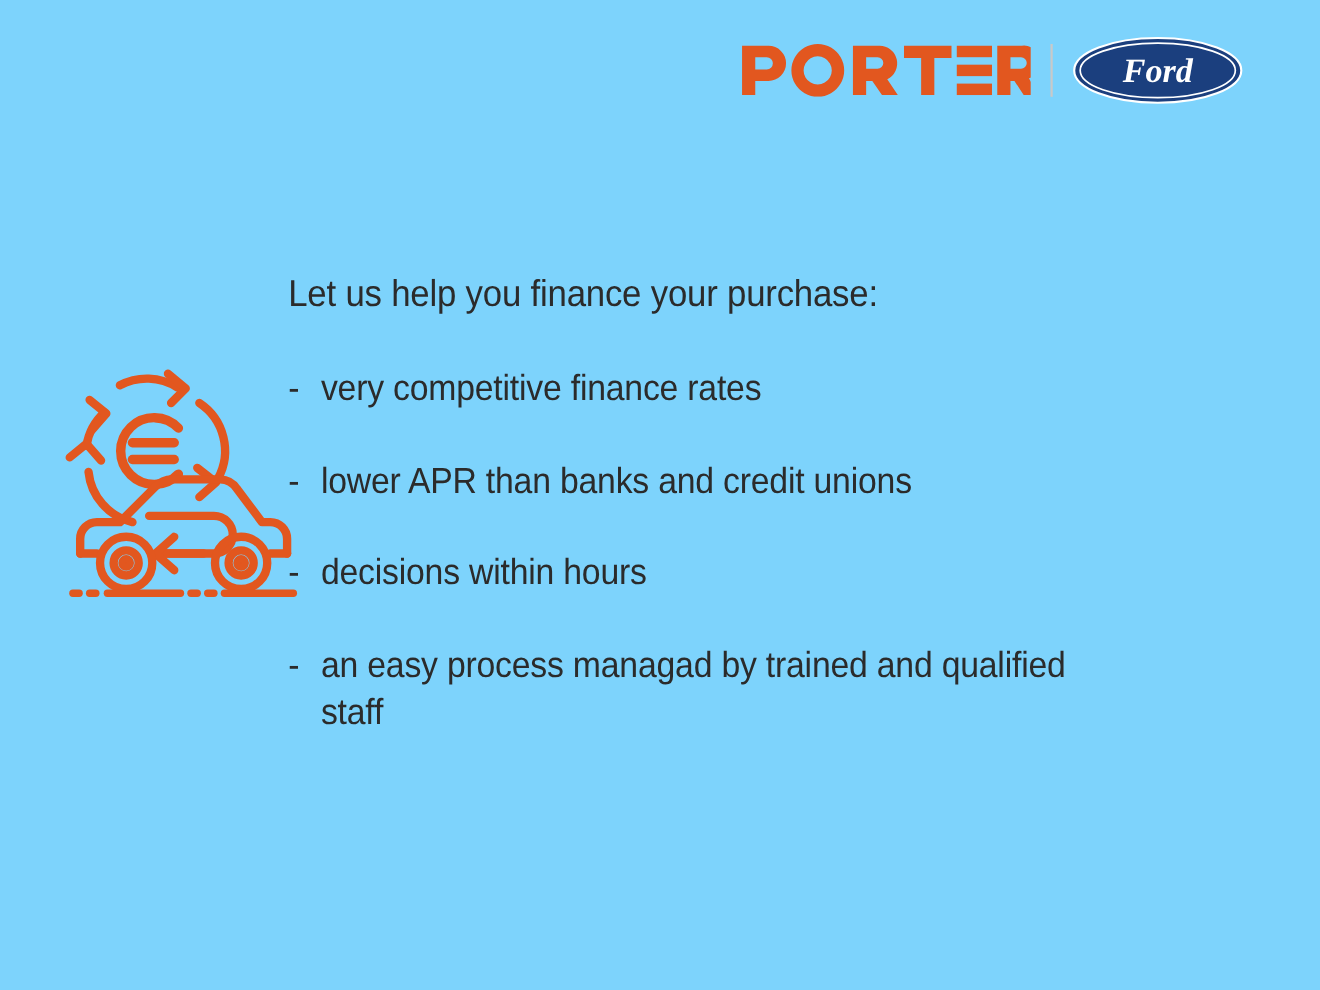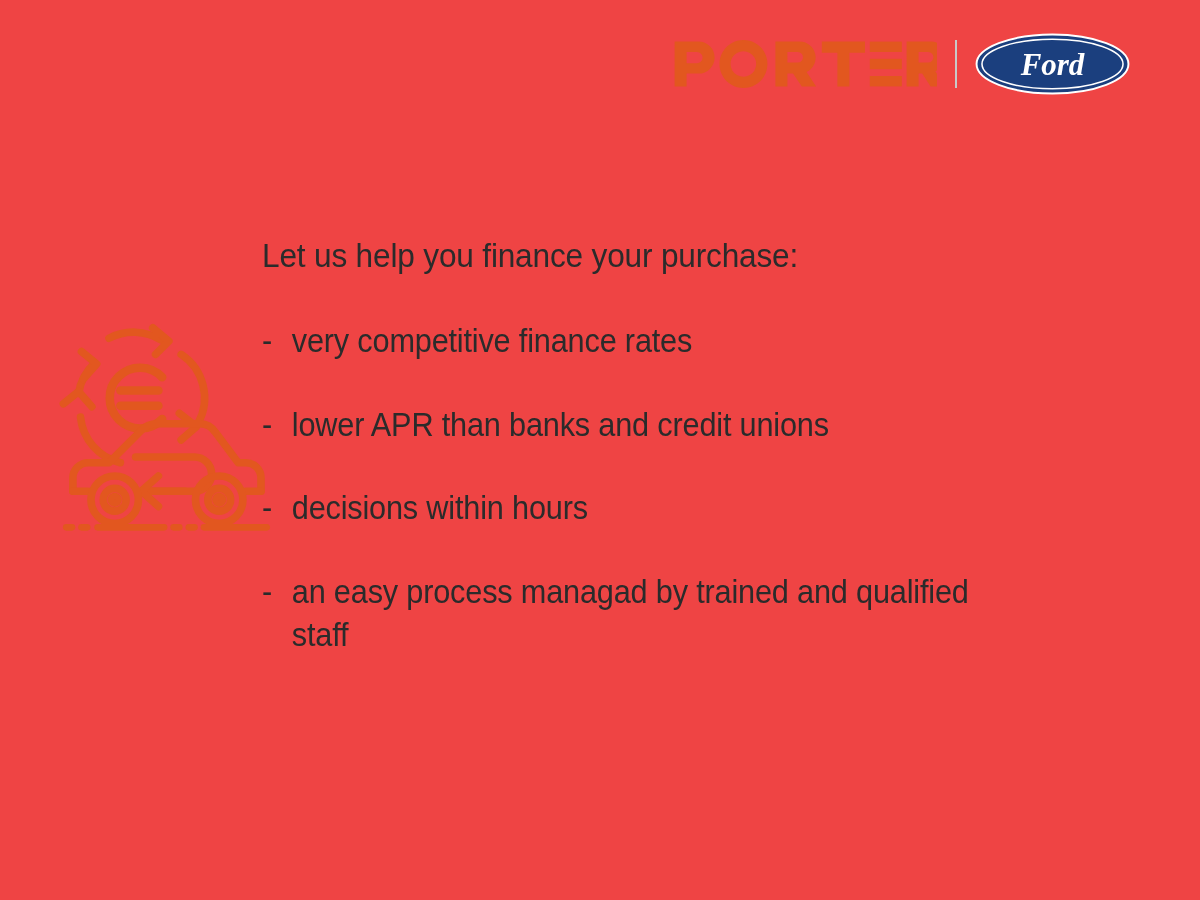--- a/index.html
+++ b/index.html
@@ -13,21 +13,21 @@
     background: #ffffff;
     font-family: "Liberation Sans", sans-serif;
     overflow: hidden;
     position: relative;
   }
 
   .slide {
     position: relative;
     width: 1200px;
     height: 900px;
-    background: #ef4444;
+    background: #7dd3fc;
   }
 
   
   .brand-bar {
     position: absolute;
     top: 28px;
     right: 70px;
     display: flex;
     align-items: center;
     gap: 18px;
@@ -60,21 +60,21 @@
   .ford-oval svg {
     display: block;
     height: 62px;
     width: auto;
   }
 
   
   .content {
     position: absolute;
     left: 0;
-    top: 236px;
+    top: 248px;
     width: 1200px;
     display: flex;
     align-items: flex-start;
   }
 
   .icon-wrap {
     flex: 0 0 auto;
     width: 250px;
     padding-left: 52px;
     padding-top: 86px;

